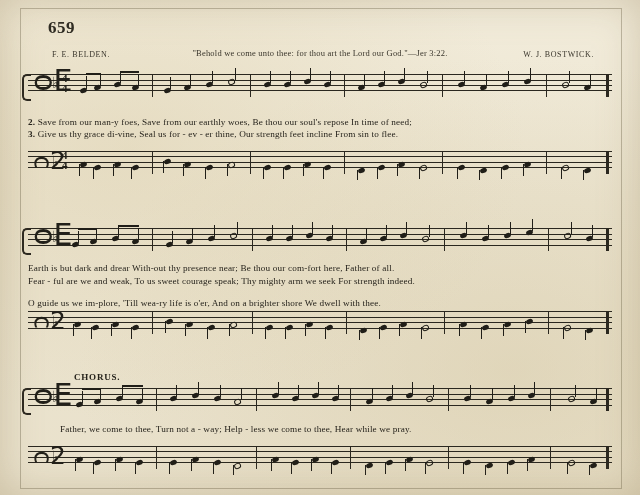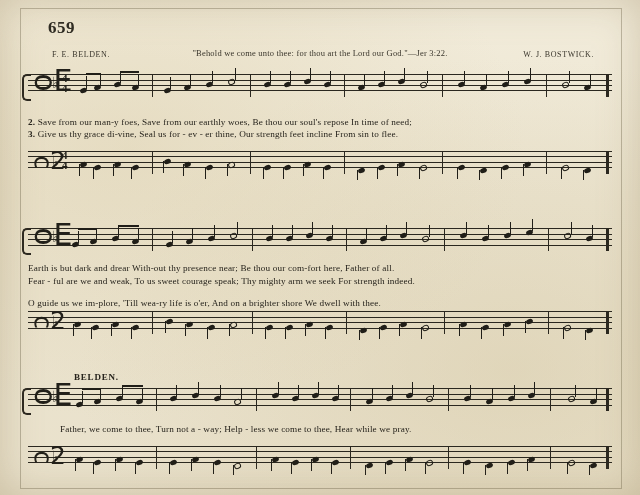--- a/index.html
+++ b/index.html
@@ -510,21 +510,21 @@
 
       <div class="note open" style="left:536px;top:20px;"></div>
       <div class="stem" style="left:535px;top:22px;height:12px;"></div>
       <div class="note" style="left:558px;top:23px;"></div>
       <div class="stem" style="left:557px;top:25px;height:10px;"></div>
 
       <div class="barline thick" style="left:578px;"></div>
     </div>
   </div>
 
-  <div class="chorus-label" style="left:74px;top:372px;">BELDEN.</div>
+  <div class="chorus-label" style="left:74px;top:372px;">CHORUS.</div>
 
   <div class="system" style="top:382px;">
     <div class="staff">
       <div class="lines"></div>
       <div class="brace" style="top:6px;height:23px;"></div>
       <div class="clef treble">ᴑE</div>
       <div class="keysig" style="left:24px;top:6px;">♭</div>
 
       <div class="note" style="left:48px;top:20px;"></div>
       <div class="stem" style="left:54px;top:9px;height:12px;"></div>

